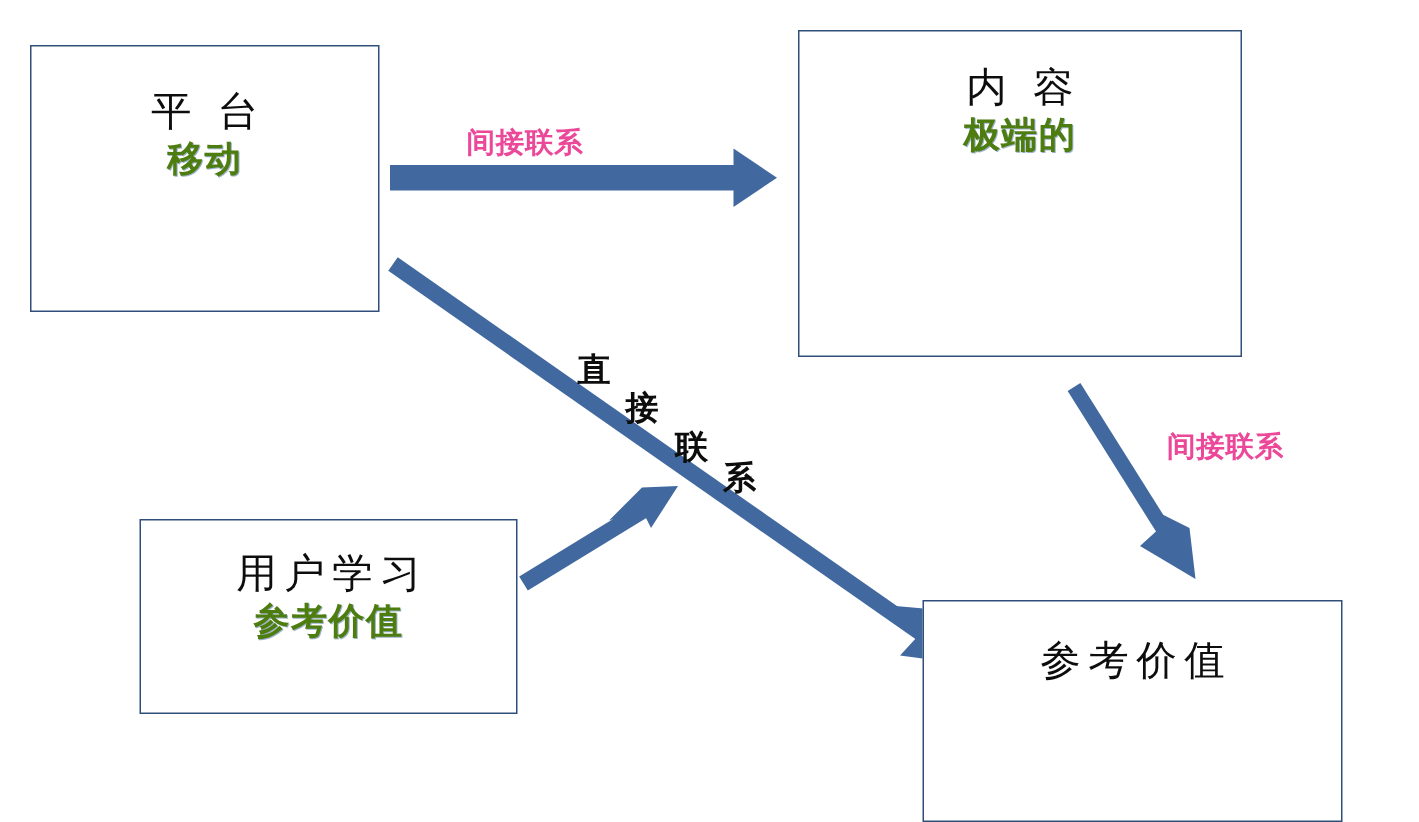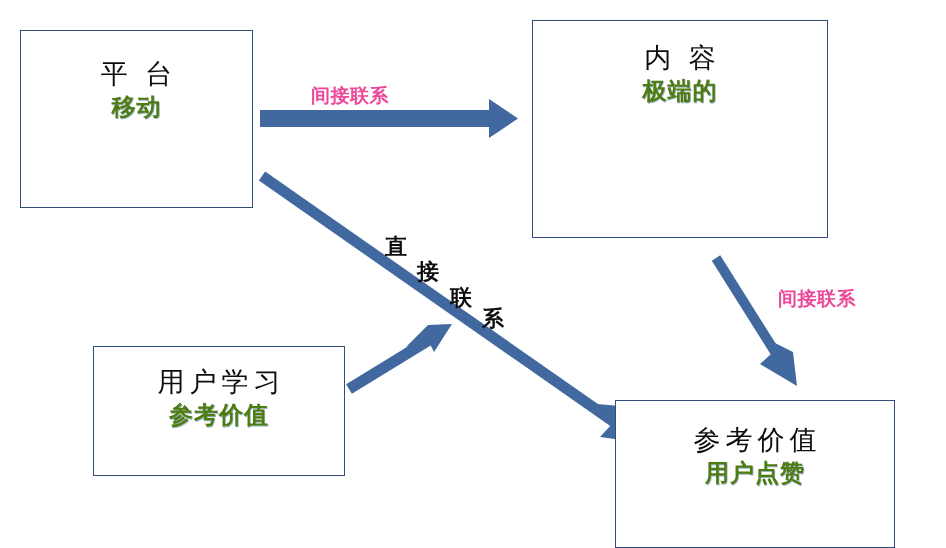--- a/index.html
+++ b/index.html
@@ -115,21 +115,20 @@
     <div class="node-line">极端的</div>
   </div>
 
   <div class="node-box" id="box-learning">
     <div class="node-title">用户学习</div>
     <div class="node-line">参考价值</div>
   </div>
 
   <div class="node-box" id="box-reference">
     <div class="node-title">参考价值</div>
-    <div class="node-line">用户点赞</div>
   </div>
 
   <div class="edge-label" style="left:311px; top:86px;">间接联系</div>
 
   <div class="edge-label" style="left:778px; top:289px;">间接联系</div>
 
   <div>
     <div class="diag-char" style="left:385px; top:236px;">直</div>
     <div class="diag-char" style="left:417px; top:261px;">接</div>
     <div class="diag-char" style="left:450px; top:287px;">联</div>

